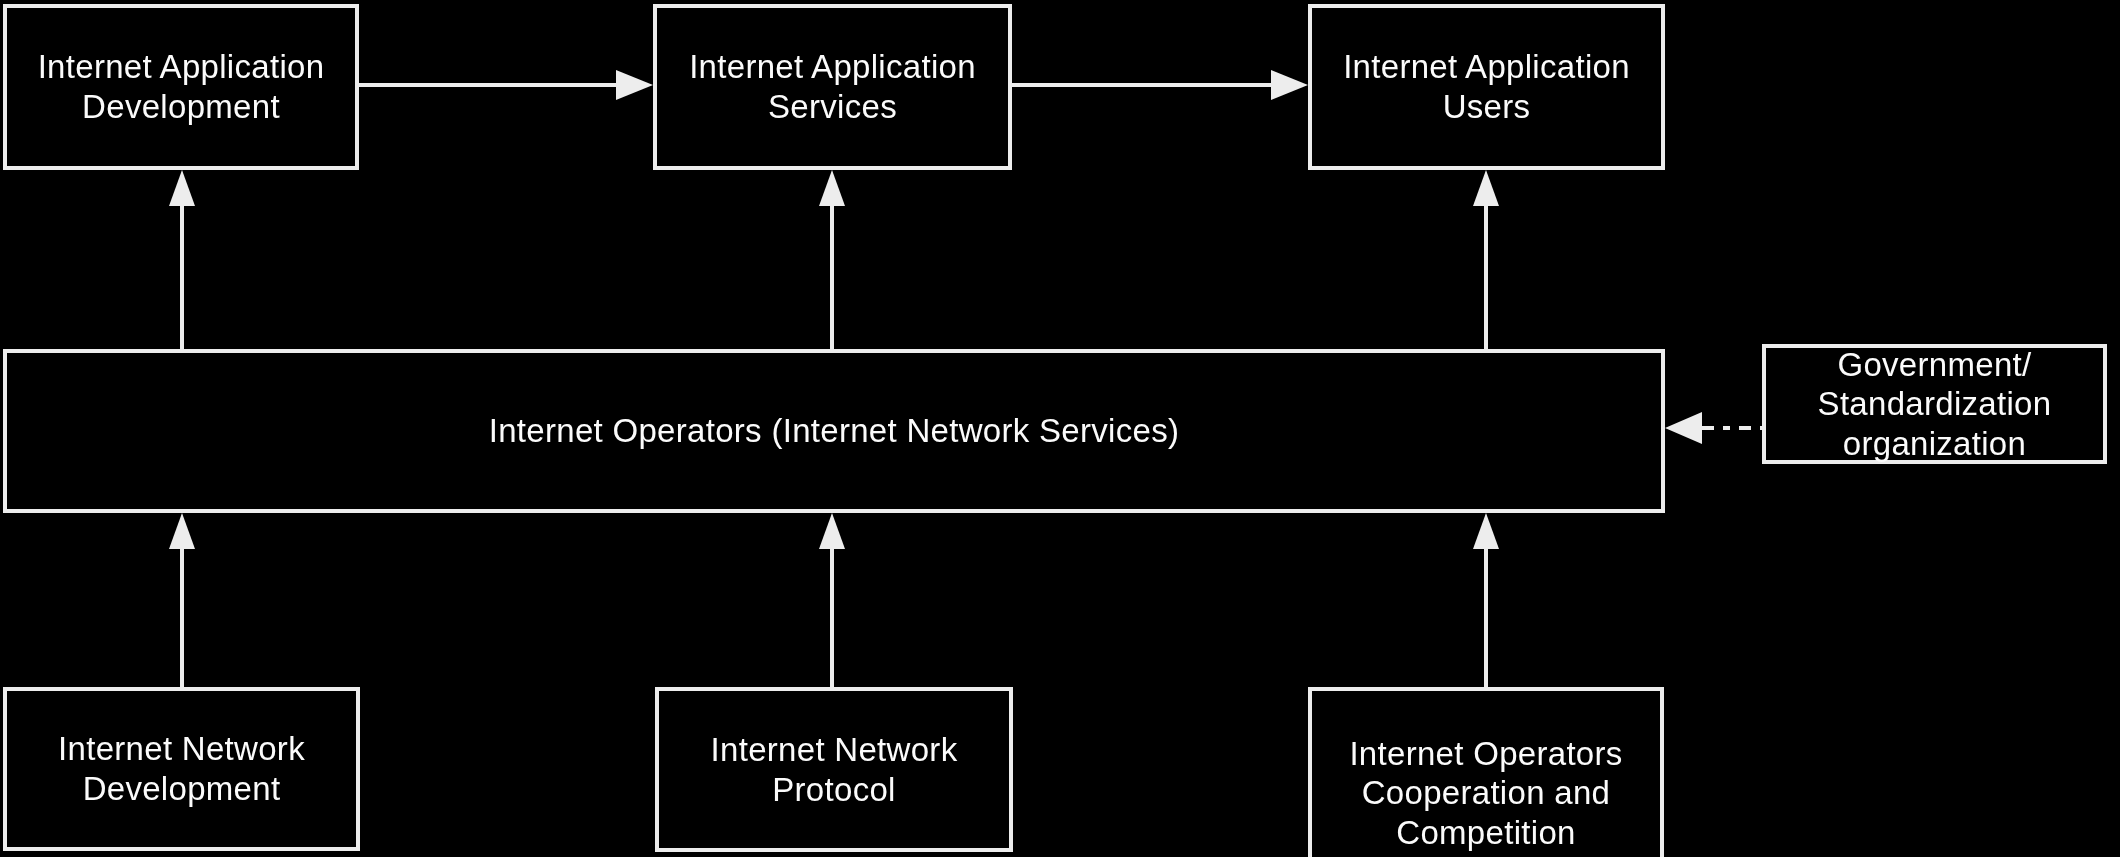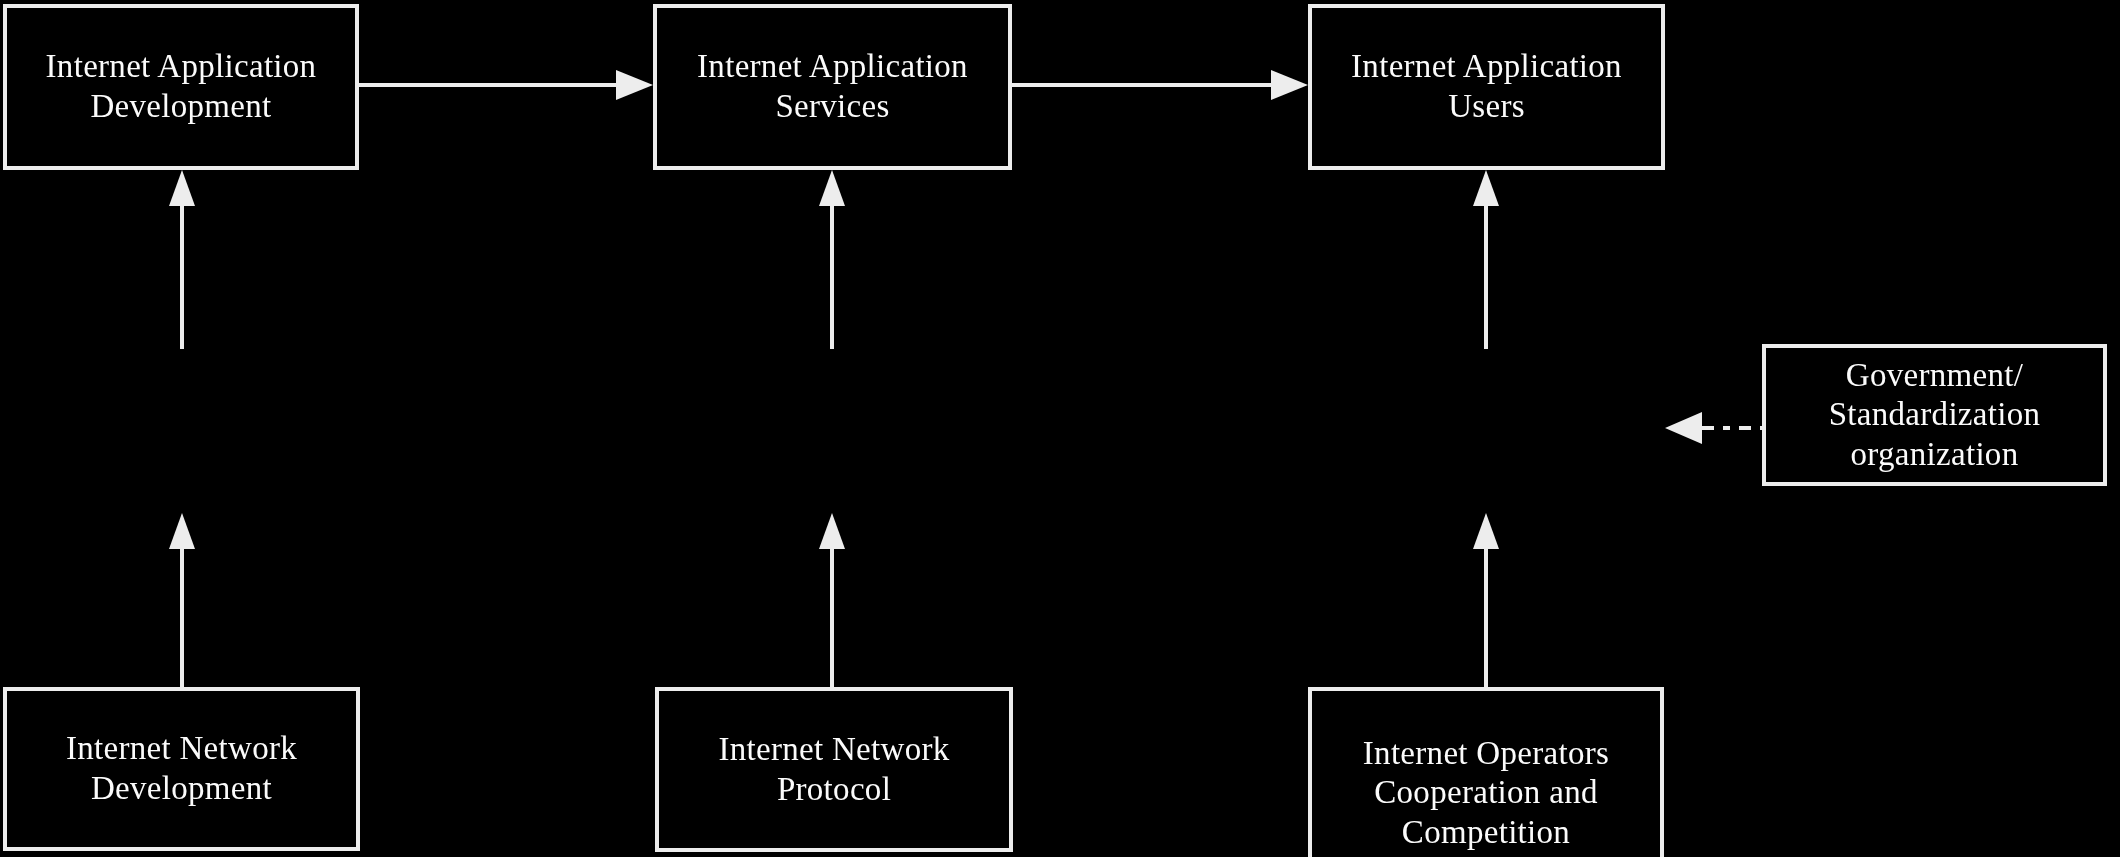--- a/index.html
+++ b/index.html
@@ -25,21 +25,20 @@
     align-items: center;
     justify-content: center;
     text-align: center;
   }
   .label {
     white-space: pre-line;
     color: var(--text);
     font-size: 33px;
     line-height: 1.2;
     letter-spacing: 0.3px;
-    font-family: Liberation Serif, serif;
   }
   .hline { position: absolute; height: 4px; background: var(--line); }
   .vline { position: absolute; width: 4px; background: var(--line); }
   .head-right {
     position: absolute; width: 0; height: 0;
     border-top: 15px solid transparent;
     border-bottom: 15px solid transparent;
     border-left: 37px solid var(--line);
   }
   .head-left {
@@ -61,21 +60,21 @@
       transparent 12px 21px,
       var(--line) 21px 28px,
       transparent 28px 37px);
   }
 
   
   #box-app-dev       { left: 3px;    top: 4px;   width: 356px;  height: 166px; }
   #box-app-services  { left: 653px;  top: 4px;   width: 359px;  height: 166px; }
   #box-app-users     { left: 1308px; top: 4px;   width: 357px;  height: 166px; }
   #box-operators     { left: 3px;    top: 349px; width: 1662px; height: 164px; }
-  #box-government    { left: 1762px; top: 344px; width: 345px;  height: 142px; }
+  #box-government    { left: 1762px; top: 344px; width: 345px;  height: 120px; }
   #box-net-dev       { left: 3px;    top: 687px; width: 357px;  height: 164px; }
   #box-net-protocol  { left: 655px;  top: 687px; width: 358px;  height: 165px; }
   #box-coop          { left: 1308px; top: 687px; width: 356px;  height: 212px; }
 </style>
 </head>
 <body>
 
 <div class="canvas">
 
   <div class="box" id="box-app-dev">
@@ -84,20 +83,23 @@
   </div>
   <div class="box" id="box-app-services">
     <span class="label">Internet Application
 Services</span>
   </div>
   <div class="box" id="box-app-users">
     <span class="label">Internet Application
 Users</span>
   </div>
 
+  <div class="box" id="box-operators">
+    <span class="label">Internet Operators (Internet Network Services)</span>
+  </div>
   <div class="box" id="box-government">
     <span class="label">Government/
 Standardization
 organization</span>
   </div>
 
   <div class="box" id="box-net-dev">
     <span class="label">Internet Network
 Development</span>
   </div>

